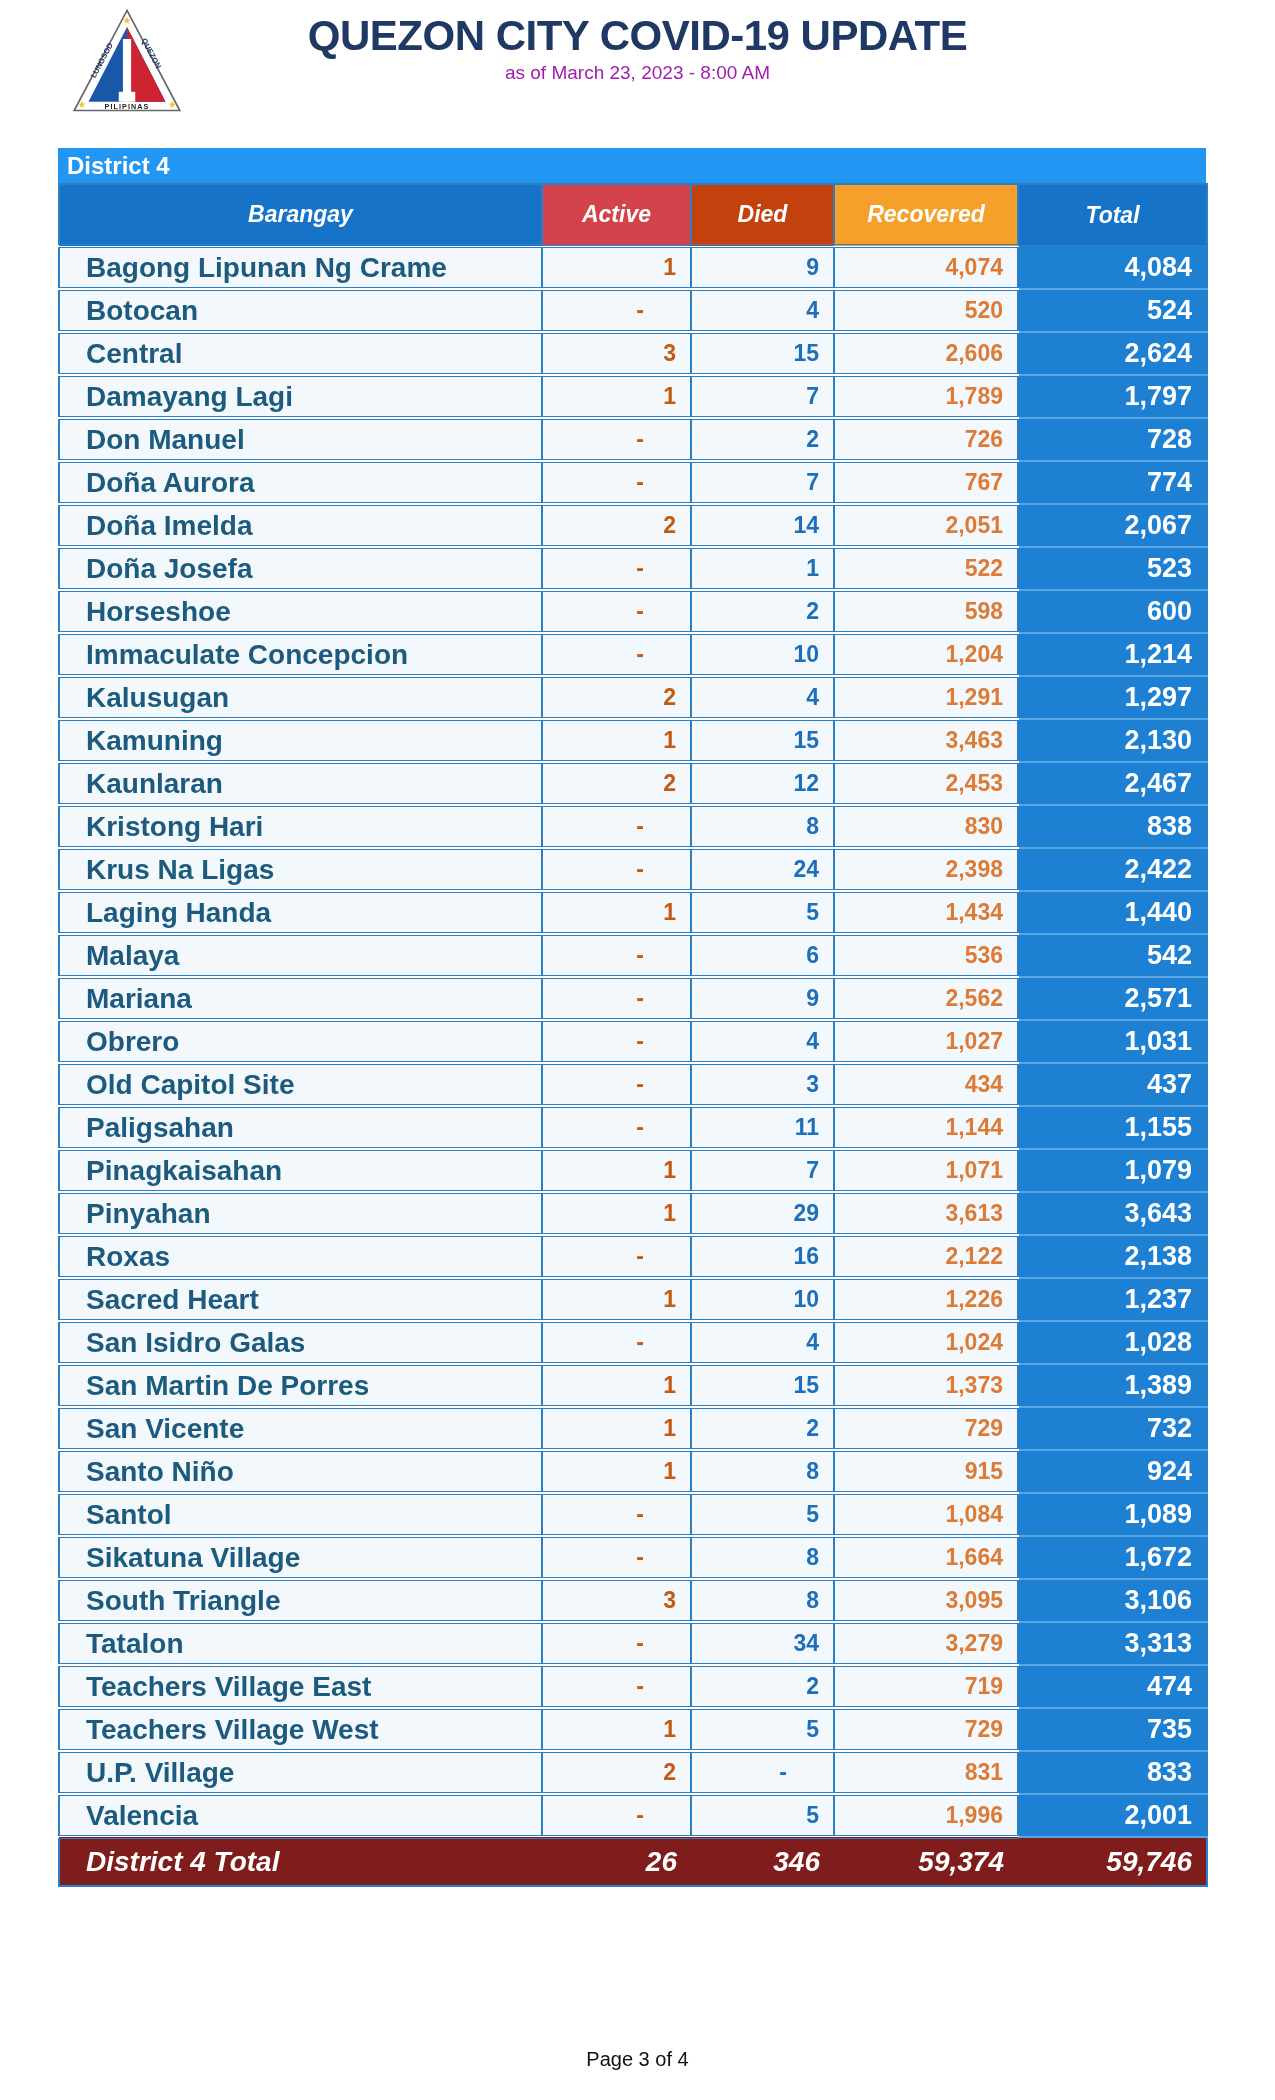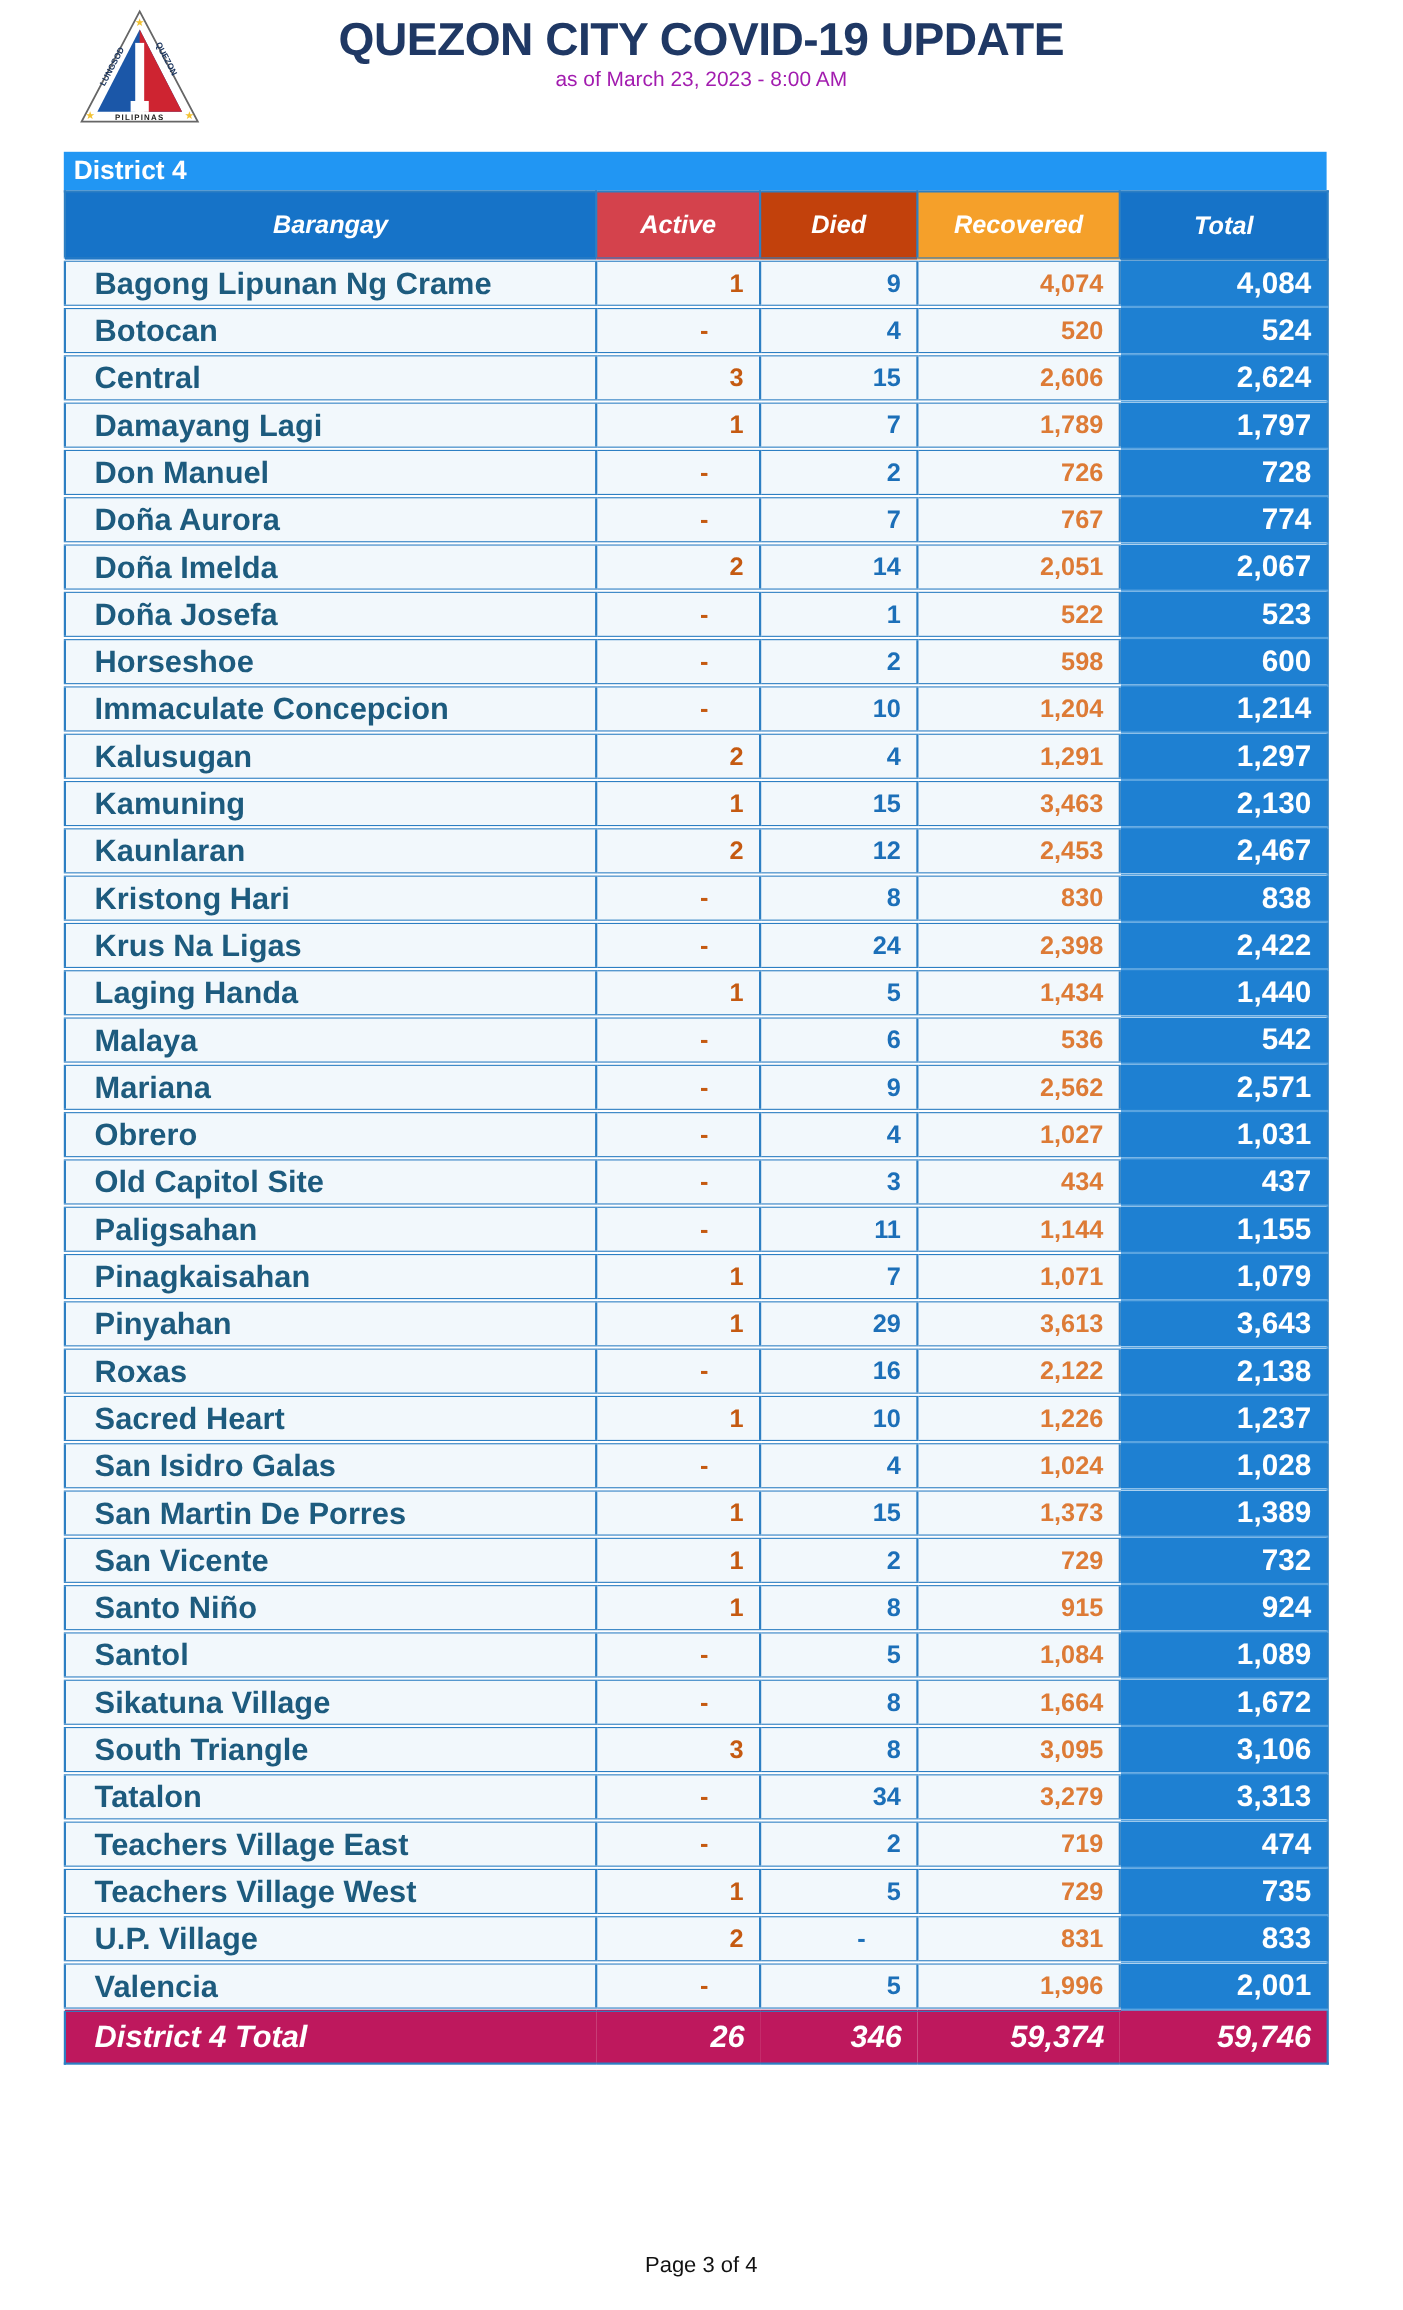--- a/index.html
+++ b/index.html
@@ -14,21 +14,21 @@
   .report-header{position:absolute;top:0;left:0;width:100%;height:130px;}
   .seal{position:absolute;left:72px;top:8px;}
   .titles{position:absolute;left:0;top:14px;width:100%;text-align:center;}
   .title{
     color:#1f3864;font-size:42px;font-weight:bold;letter-spacing:-.5px;line-height:1.05;
   }
   .subtitle{
     color:#a21caf;font-size:19px;font-weight:normal;margin-top:4px;
   }
   
-  .table-wrap{position:absolute;left:58px;top:138px;width:1148px;}
+  .table-wrap{position:absolute;left:58px;top:148px;width:1148px;}
   .district-bar{
     background:#2196f3;color:#ffffff;font-size:24px;font-weight:bold;
     height:35px;line-height:35px;padding-left:9px;box-sizing:border-box;
   }
   table.covid{
     border-collapse:collapse;table-layout:fixed;width:1148px;
     border:2px solid #2d7fc3;
   }
   col.c-brgy{width:483px;} col.c-act{width:149px;} col.c-died{width:143px;}
   col.c-rec{width:184px;} col.c-tot{width:189px;}
@@ -50,21 +50,21 @@
   td.cell-barangay{color:#1d5b7e;font-size:28px;text-align:left;padding-left:26px;}
   td.cell-active{color:#c55a11;font-size:23px;text-align:right;padding-right:14px;}
   td.cell-died{color:#1c6fb8;font-size:23px;text-align:right;padding-right:14px;}
   td.cell-recovered{color:#dd7b36;font-size:23px;text-align:right;padding-right:14px;}
   td.cell-total{
     background:#1e80d2;color:#ffffff;font-size:27px;text-align:right;padding-right:14px;
     border-top:2px solid #5aa4e0;border-bottom:2px solid #5aa4e0;
   }
   tbody td.dash{padding-right:46px;}
   tfoot td{
-    background:#be185d;color:#ffffff;font-weight:bold;font-style:italic;
+    background:#7f1d1d;color:#ffffff;font-weight:bold;font-style:italic;
     height:46px;vertical-align:middle;font-size:28px;padding:0;border:none;
   }
   td.t-label{text-align:left;padding-left:26px;}
   td.t-num{text-align:right;padding-right:14px;}
   
   .page-footer{
     position:absolute;left:0;top:2048px;width:100%;text-align:center;
     color:#111111;font-size:20px;
   }
 </style>

